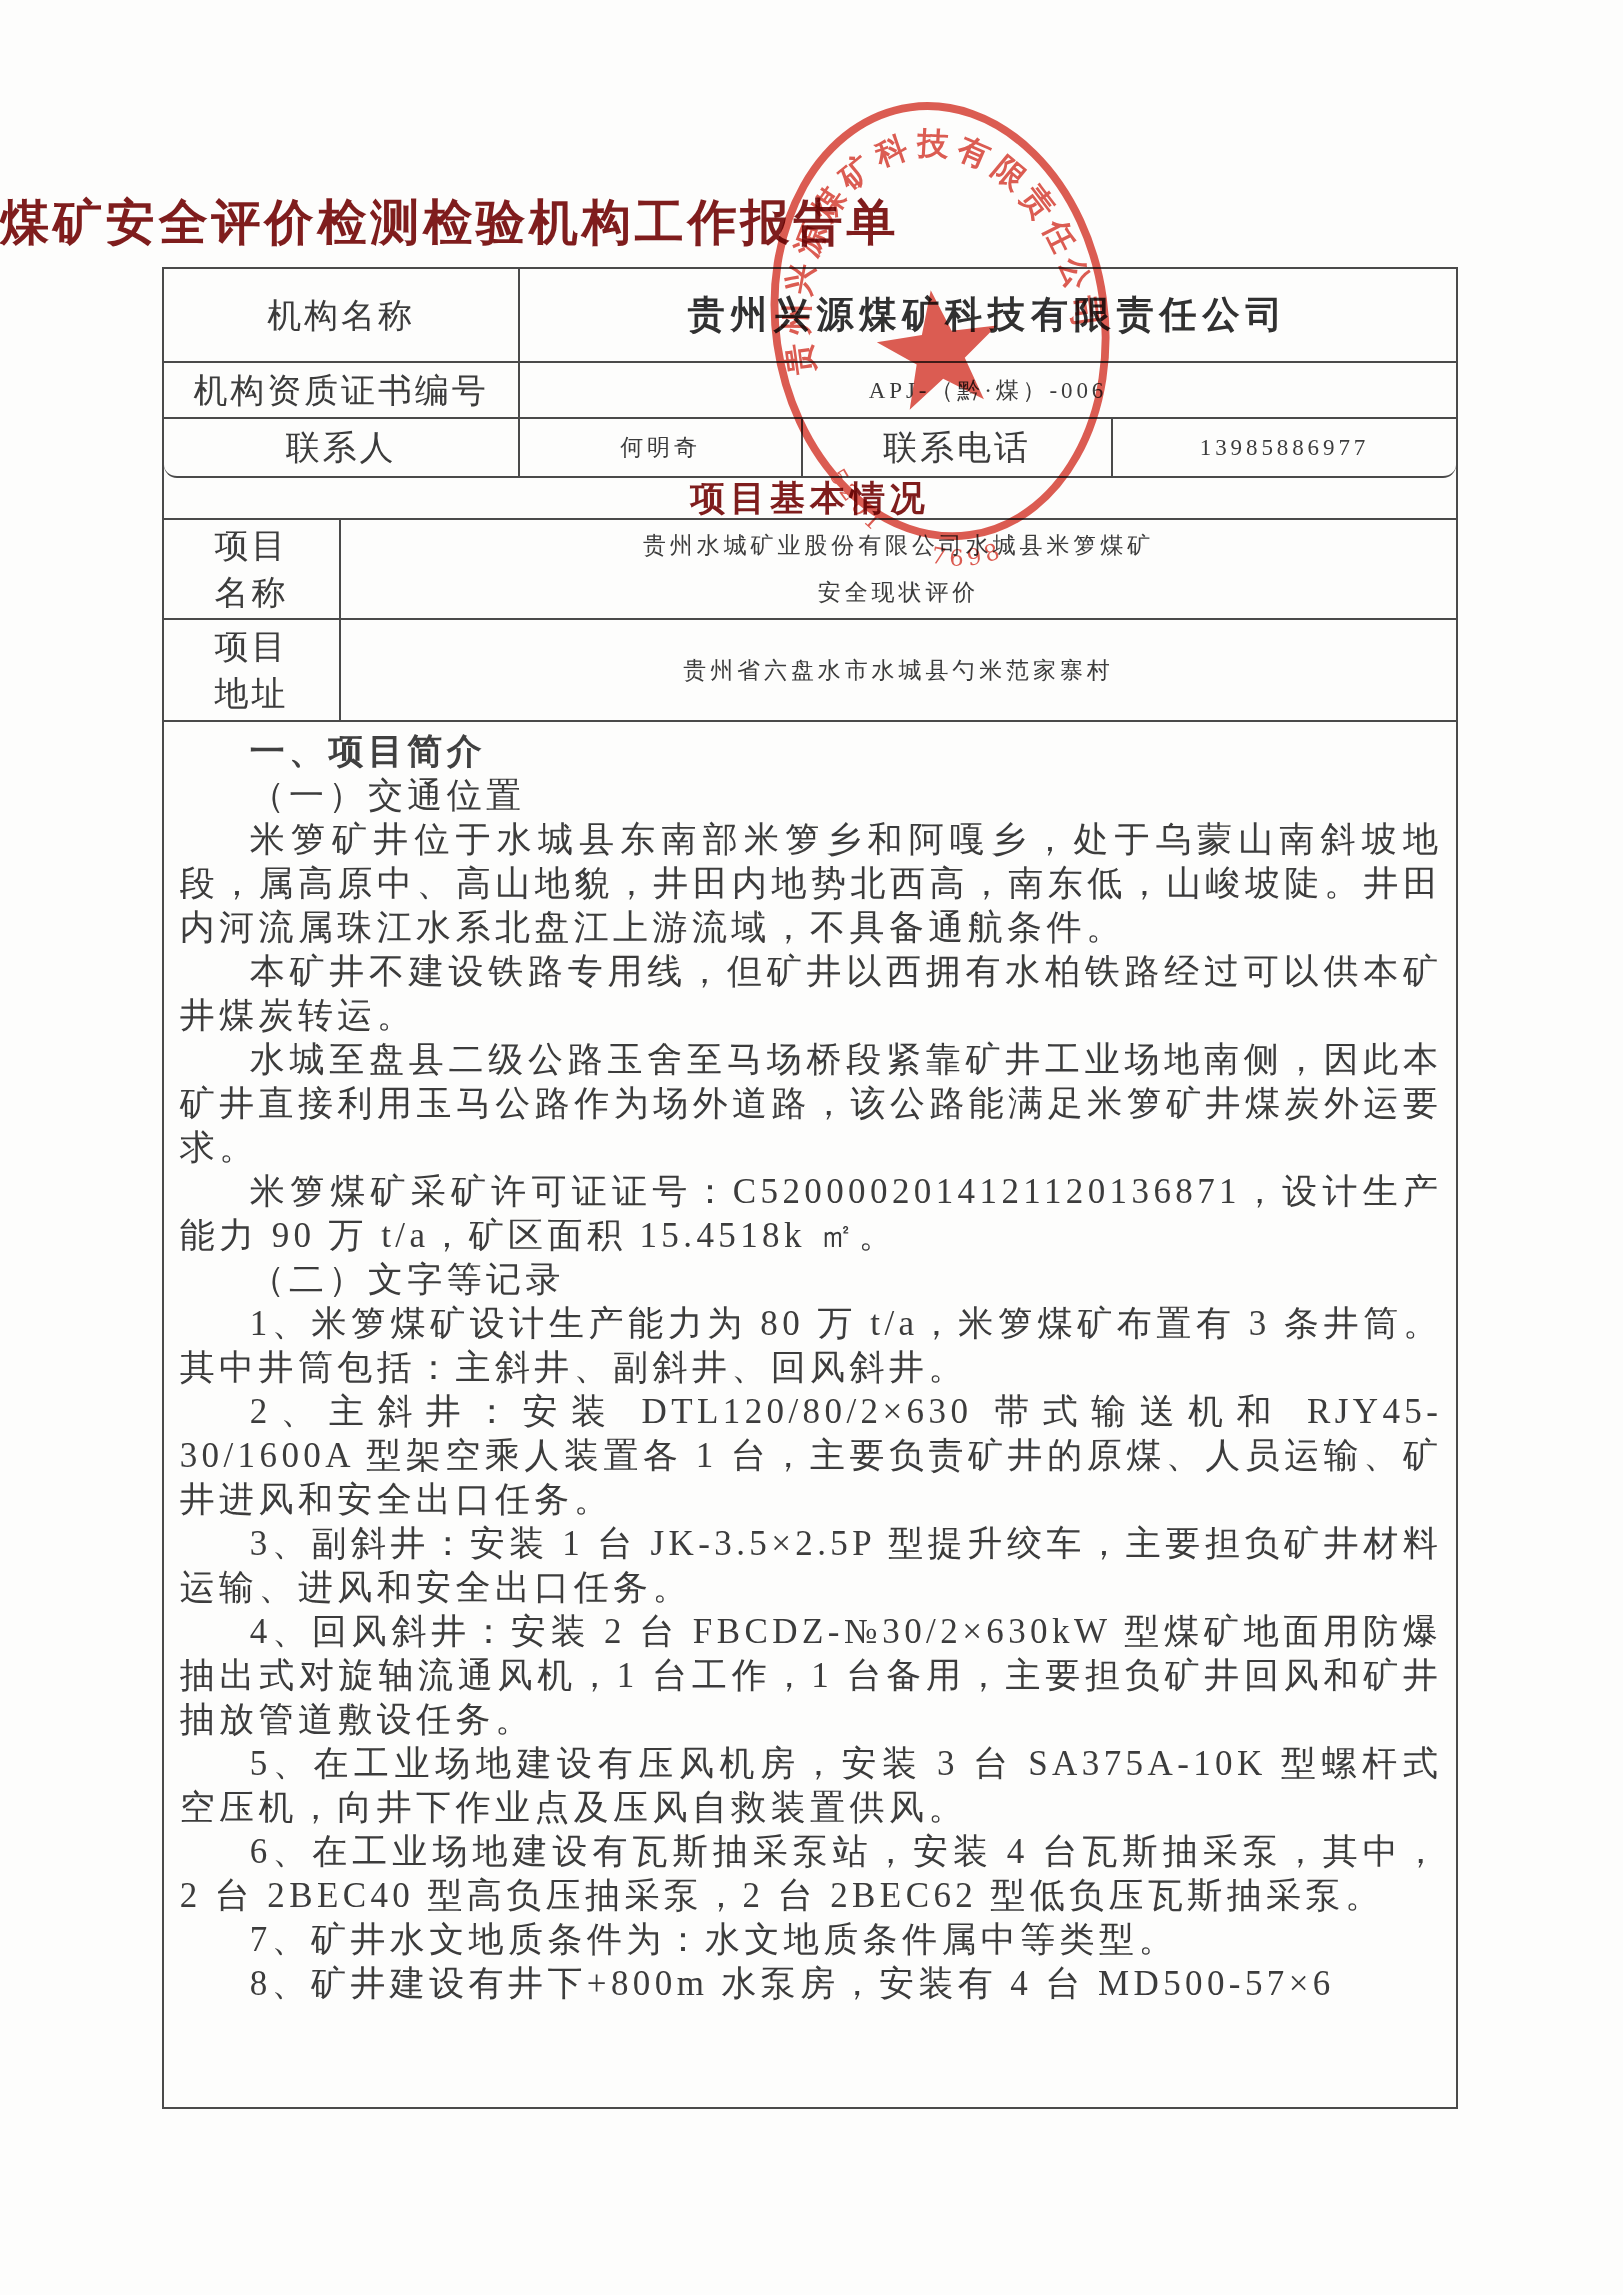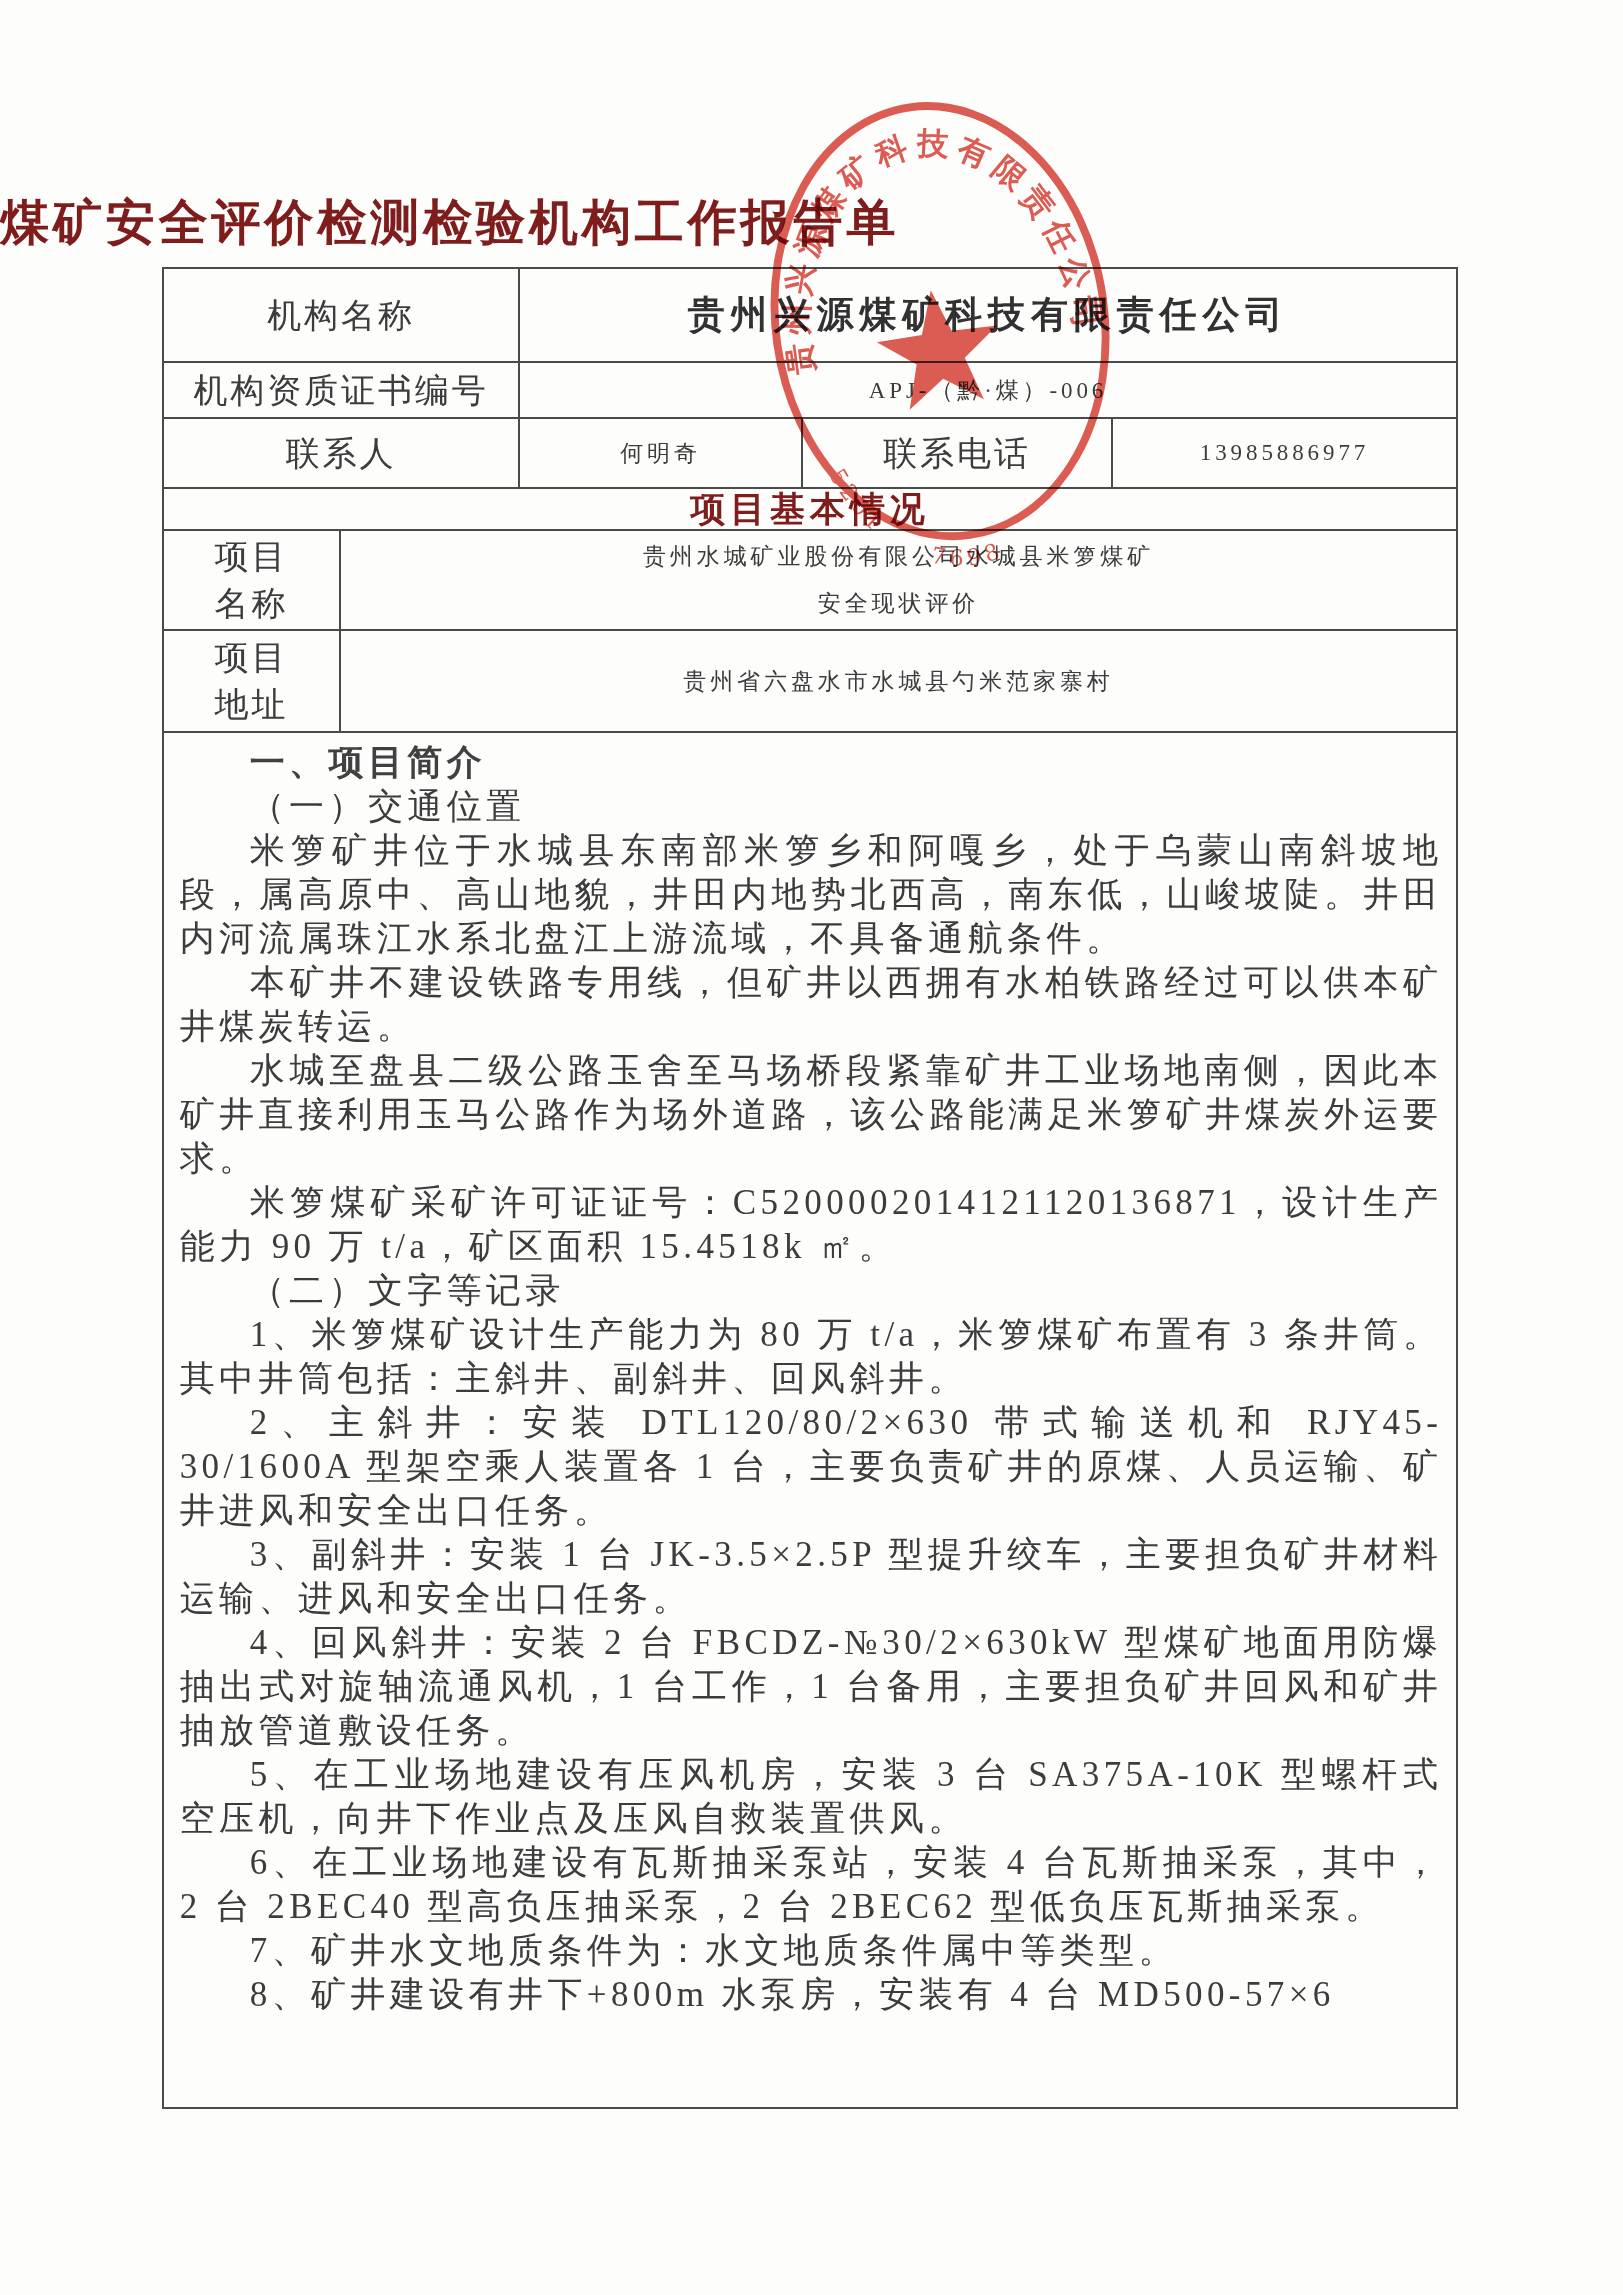--- a/index.html
+++ b/index.html
@@ -33,21 +33,21 @@
     border-right: 2px solid #4a4a4a;
     display: flex; flex-direction: column;
     align-items: center; justify-content: center;
     text-align: center;
   }
   .cell:last-child { border-right: none; }
   .lbl { font-size: 34px; letter-spacing: 2.9px; line-height: 47px; }
   .val { font-size: 23px; letter-spacing: 3.9px; }
   .r1 { height: 94px; }
   .r2 { height: 56px; }
-  .r3 { height: 70px; }
+  .r3 { height: 59px; border-radius: 13px; }
   .r4 { height: 42px; }
   .r5 { height: 100px; }
   .r6 { height: 102px; }
   .w-orglbl { width: 356px; flex: none; }
   .w-c2 { width: 283px; flex: none; }
   .w-c3 { width: 310px; flex: none; }
   .grow { flex: 1; min-width: 0; }
   .w-prjlbl { width: 177px; flex: none; }
   .org-name-val { font-weight: 700; font-size: 37px; letter-spacing: 5.9px; color: #313131; }
   .sec-head { font-weight: 700; font-size: 35px; letter-spacing: 4.9px; color: #7f1d1d; }

